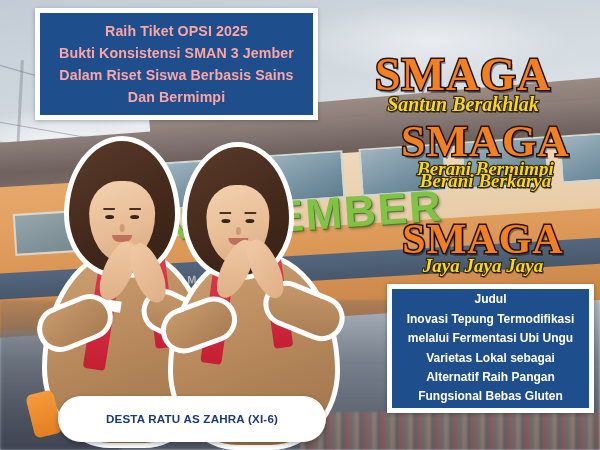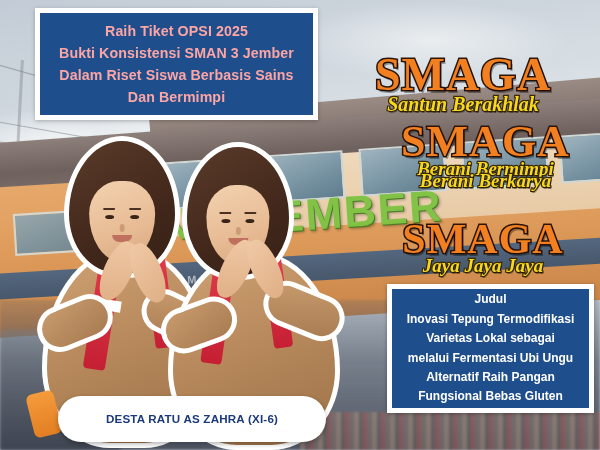--- a/index.html
+++ b/index.html
@@ -331,22 +331,22 @@
 
   <div id="smaga-block-3">
     <div class="smaga-word">SMAGA</div>
     <div class="smaga-tag">Jaya Jaya Jaya</div>
   </div>
 
   <div id="judul-panel">
     <div class="lines">
       <div>Judul</div>
       <div>Inovasi Tepung Termodifikasi</div>
+      <div>melalui Fermentasi Ubi Ungu</div>
       <div>Varietas Lokal sebagai</div>
-      <div>melalui Fermentasi Ubi Ungu</div>
       <div>Alternatif Raih Pangan</div>
       <div>Fungsional Bebas Gluten</div>
     </div>
   </div>
 
   <div id="names-pill">
     <div class="lines">
       <div>DESTA RATU AS ZAHRA (XI-6)</div>
     </div>
   </div>

